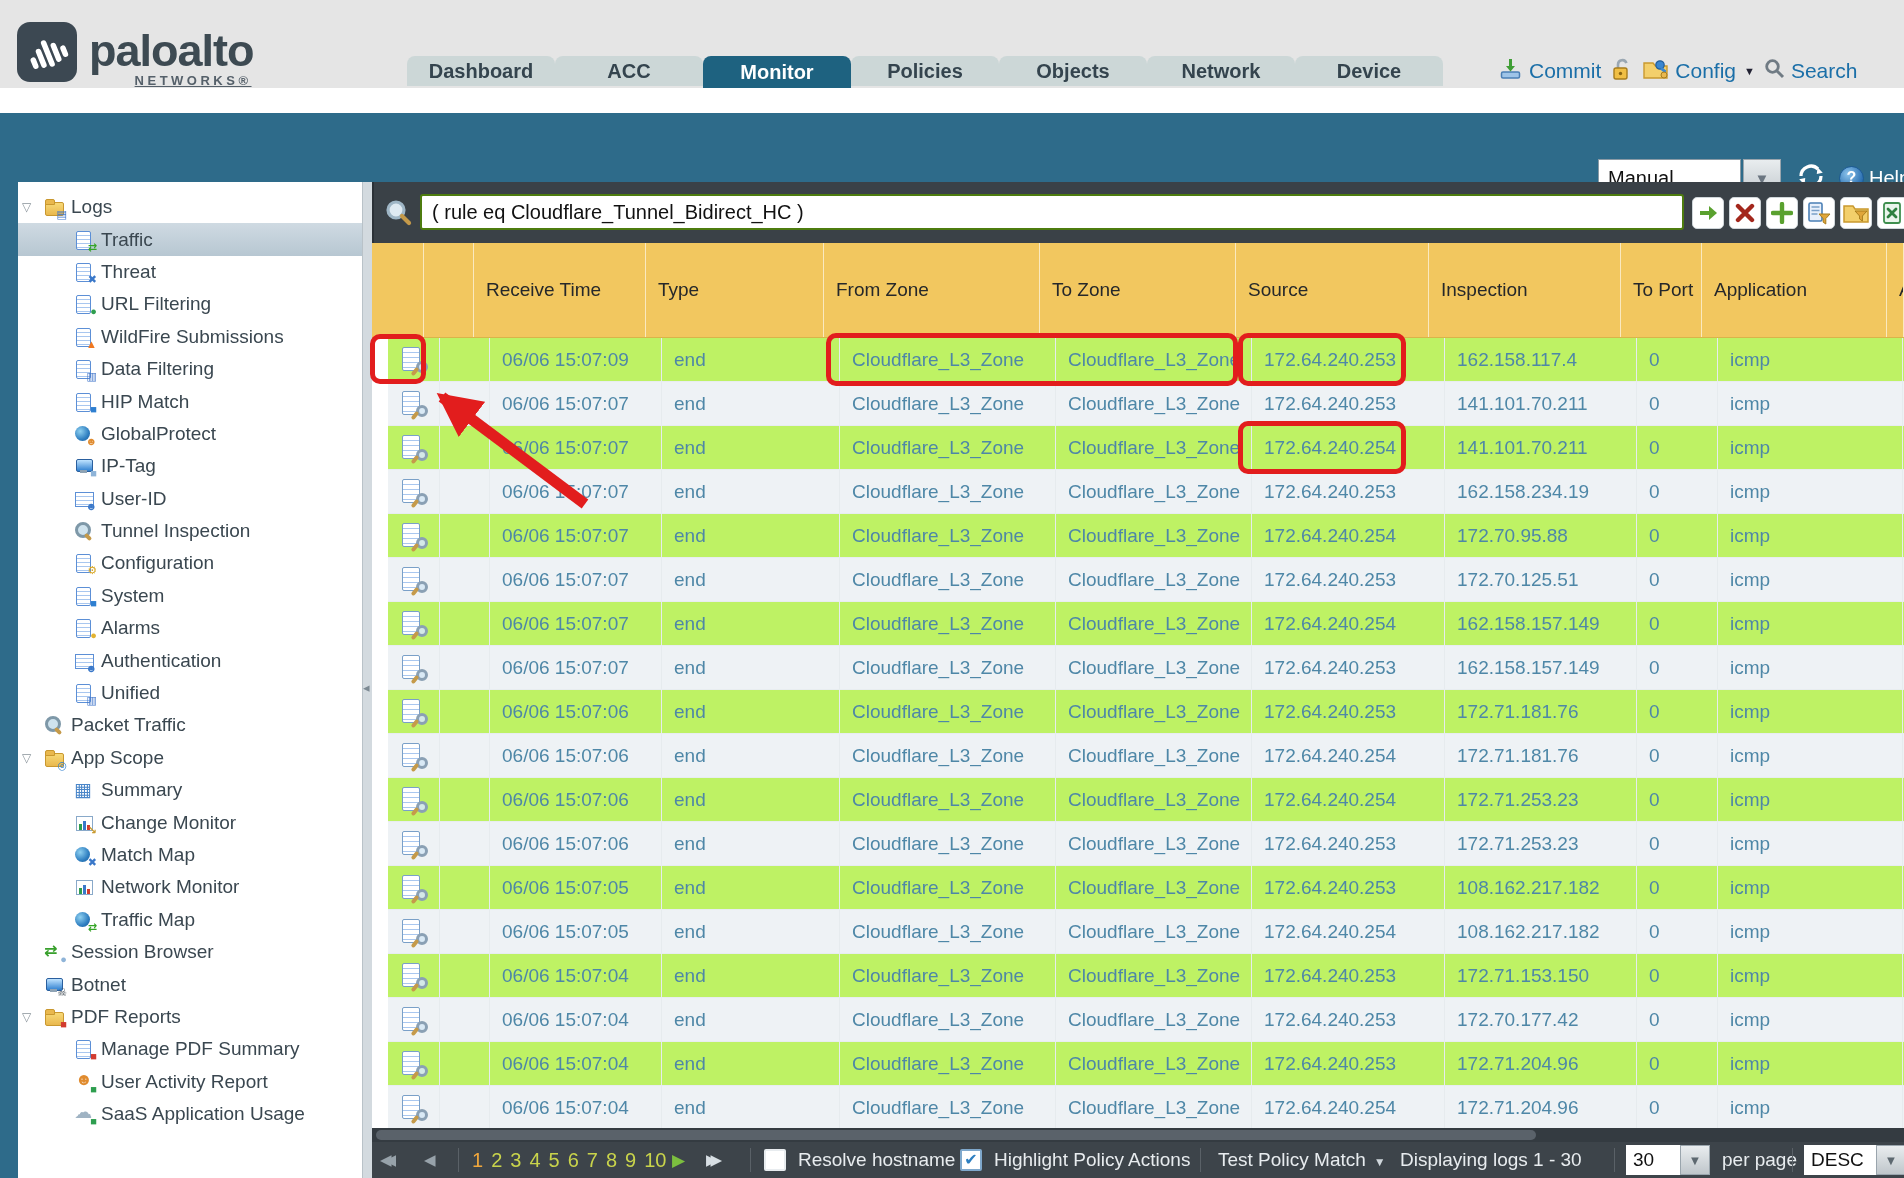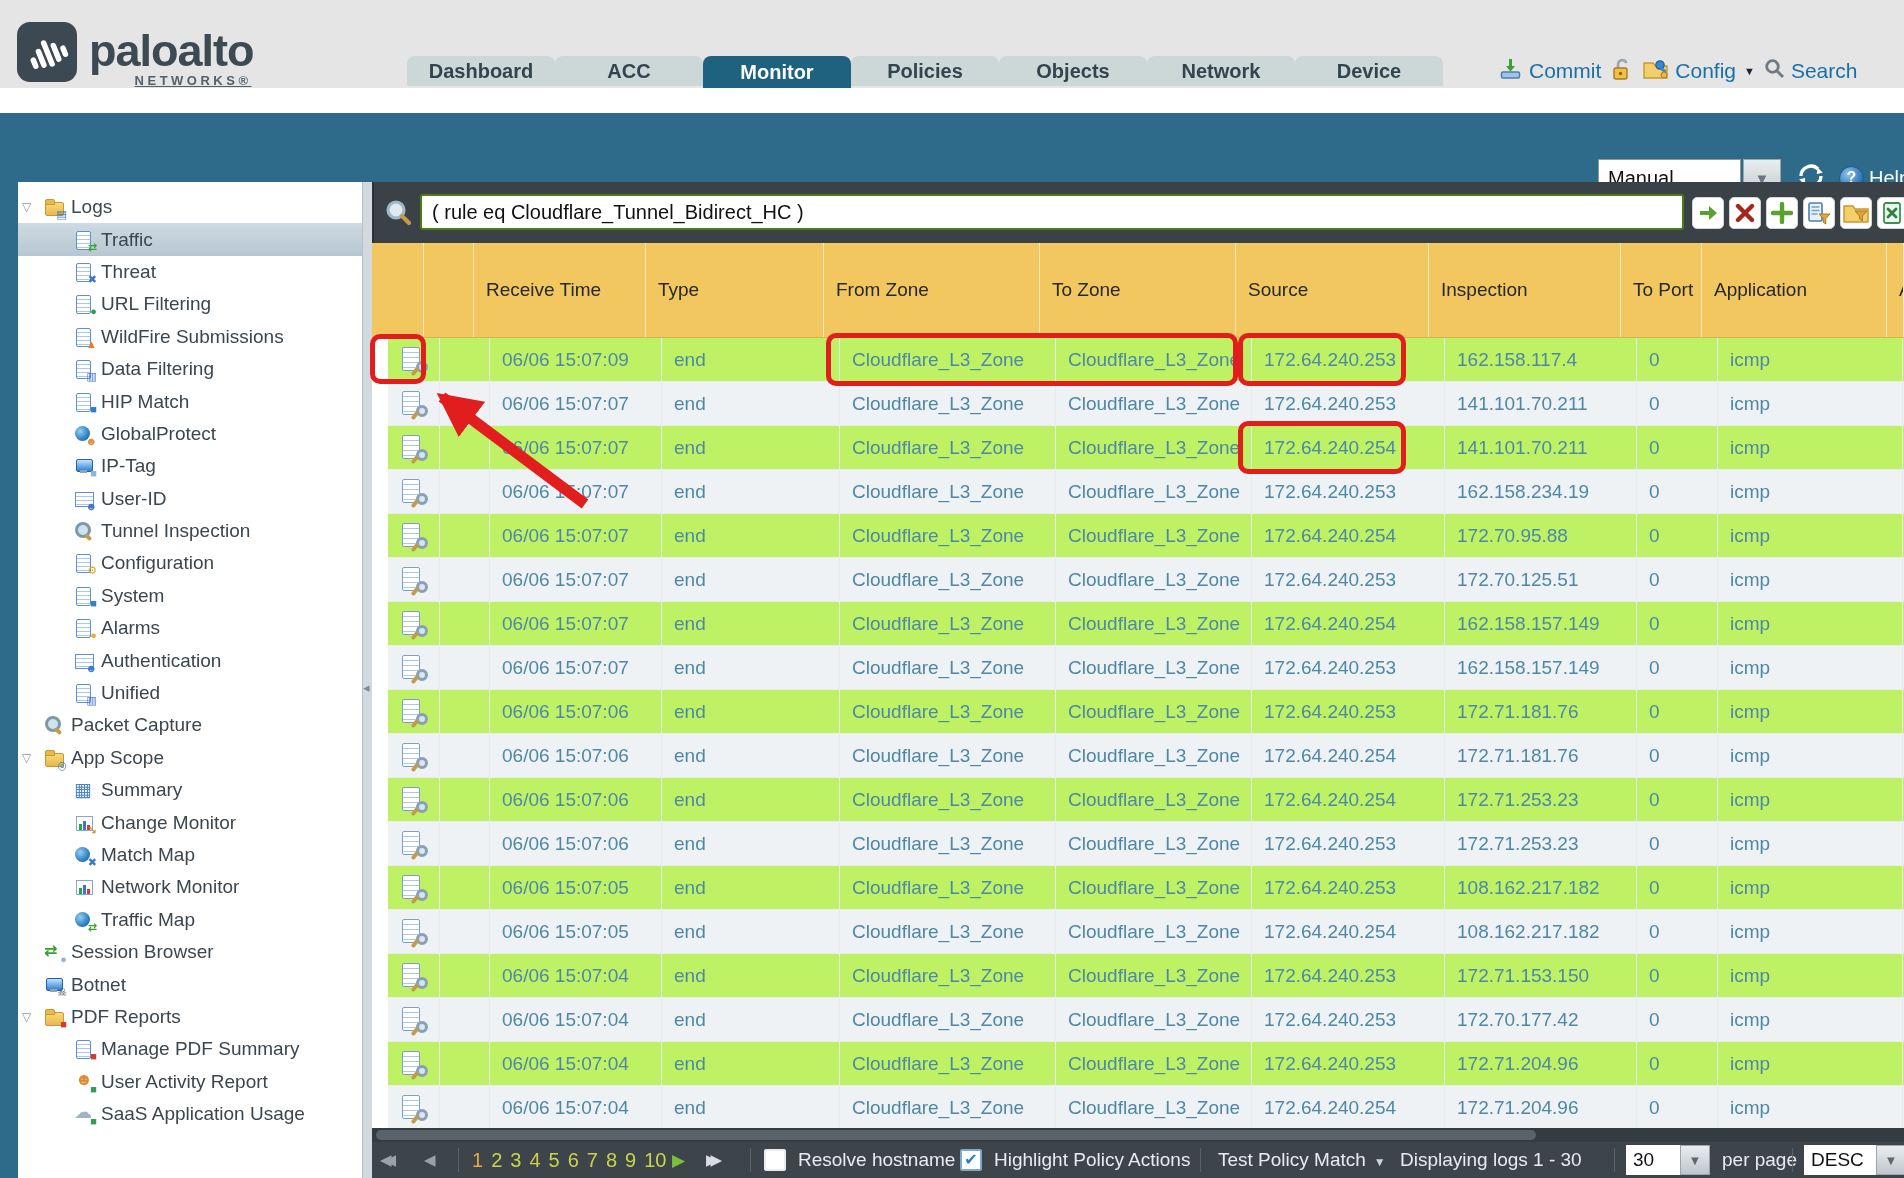--- a/index.html
+++ b/index.html
@@ -313,21 +313,21 @@
       </div>
       <div class="tree-item lvl1">
         <span class="ti b-doc">
           <span class="bg" style="color: rgb(63, 116, 201);">▥</span>
         </span>
         <span class="tree-label">Unified</span>
       </div>
       <div class="tree-item lvl0">
         <span class="caret-slot"></span>
         <span class="ti b-magnifier"></span>
-        <span class="tree-label">Packet Capture</span>
+        <span class="tree-label">Packet Traffic</span>
       </div>
       <div class="tree-item lvl0">
         <span class="caret-slot">▽</span>
         <span class="ti b-folder">
           <span class="bg" style="color: rgb(46, 127, 208);">◎</span>
         </span>
         <span class="tree-label">App Scope</span>
       </div>
       <div class="tree-item lvl1">
         <span class="ti b-gridchar"></span>

